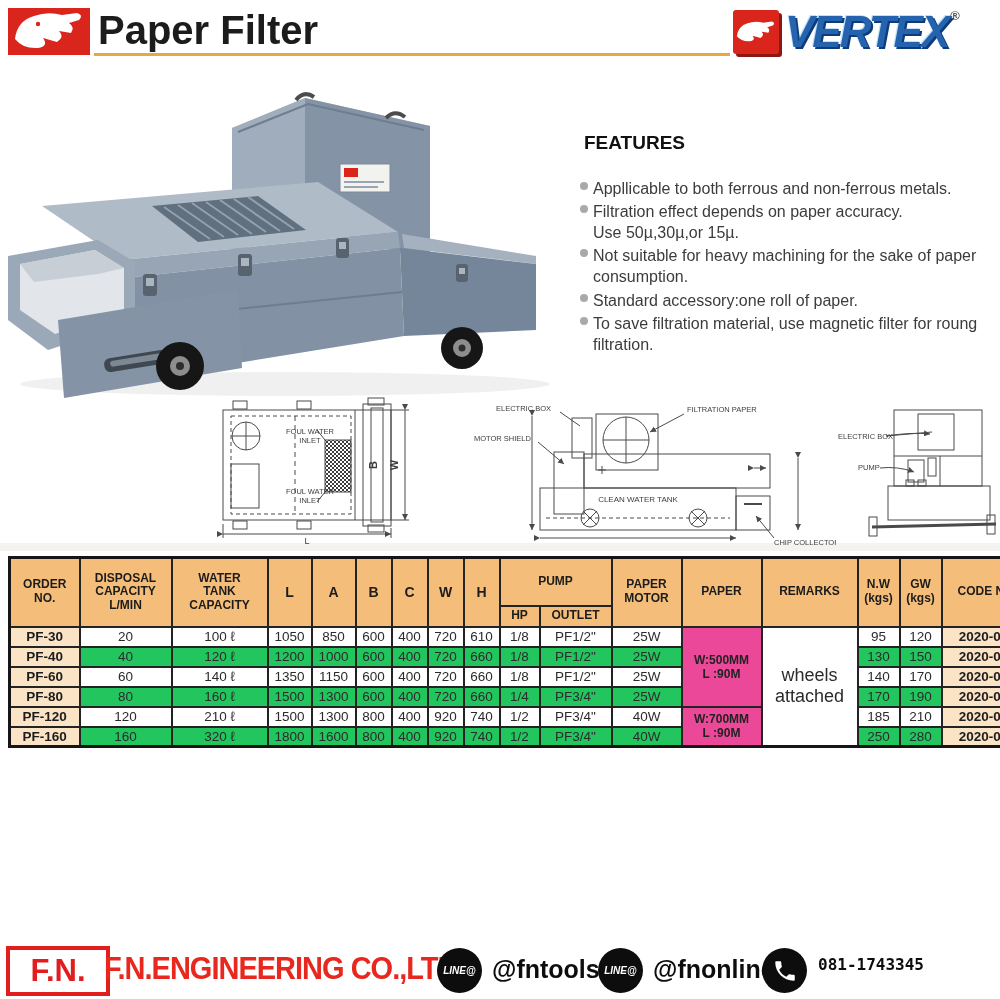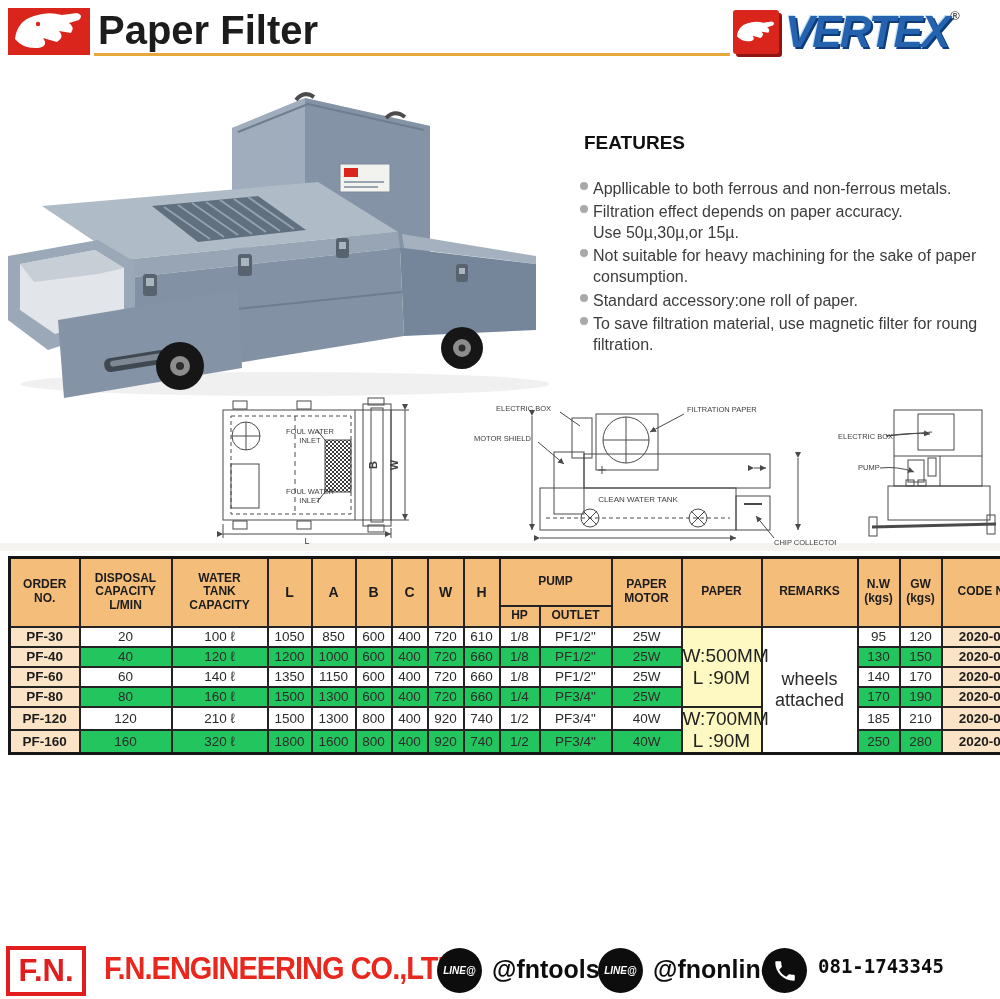--- a/index.html
+++ b/index.html
@@ -33,36 +33,36 @@
   table.spec th,table.spec td{border:2px solid #232323;text-align:center;vertical-align:middle;padding:0;}
   table.spec thead th{background:#f4bd79;font-size:12px;font-weight:bold;color:#1c1c1c;line-height:1.15;}
   table.spec thead th.dim{font-size:14px;}
   table.spec thead th.narrowpad{padding:0 13px;}
   table.spec tbody tr{height:20px;}
   table.spec thead tr.h1{height:48px;}
   table.spec thead tr.h2{height:21px;}
   td.order,td.code{background:#fbe3c5;font-weight:bold;color:#1c1c1c;}
   tr.alt td{background:#22c55e;}
   tr.alt td.order,tr.alt td.code{background:#fbe3c5;}
-  td.paper-cell{text-align:left;padding-left:5px;font-weight:normal;font-size:19px;background:#fef9c3;}
+  td.paper-cell{text-align:left;padding-left:5px;font-weight:bold;font-size:12px;background:#ec4899;}
   td.remarks-cell{font-size:18px;color:#2b2b2b;background:#fff;}
   .val{color:#2b2b2b;}
 
   
   .footer{position:absolute;left:0;top:938px;width:1000px;height:61px;}
-  .fn-box{position:absolute;left:6px;top:8px;width:80px;height:50px;border:4px solid #e11d1d;background:#fff;
+  .fn-box{position:absolute;left:6px;top:8px;width:104px;height:50px;border:4px solid #e11d1d;background:#fff;
           display:flex;align-items:center;justify-content:center;font-size:31px;font-weight:bold;color:#e11d1d;}
   .fn-company{position:absolute;left:104px;top:14px;font-size:29px;font-weight:bold;color:#e8281e;letter-spacing:-1px;
               transform:scaleY(1.08);}
   .badge{position:absolute;width:45px;height:45px;border-radius:50%;background:#0d0d0d;color:#fff;
          display:flex;align-items:center;justify-content:center;font-size:10px;font-weight:bold;font-style:italic;top:10px;}
   .handle{position:absolute;top:17px;font-size:25px;font-weight:bold;color:#0d0d0d;}
   .phone-circle{position:absolute;left:762px;top:10px;width:45px;height:45px;border-radius:50%;background:#0d0d0d;
                 display:flex;align-items:center;justify-content:center;}
-  .phone-number{position:absolute;left:818px;top:17px;font-size:19px;font-weight:bold;color:#0d0d0d;
+  .phone-number{position:absolute;left:818px;top:17px;font-size:16px;font-weight:bold;color:#0d0d0d;
                 font-family:"DejaVu Sans Mono",monospace;letter-spacing:0;}
   .soft-band{position:absolute;left:0;top:543px;width:1000px;height:8px;background:#f4f3f0;}
 </style>
 </head>
 <body>
 
 <div id="page">
 
   <div class="logo-box">
     <svg width="82" height="47" viewBox="0 0 82 47">

